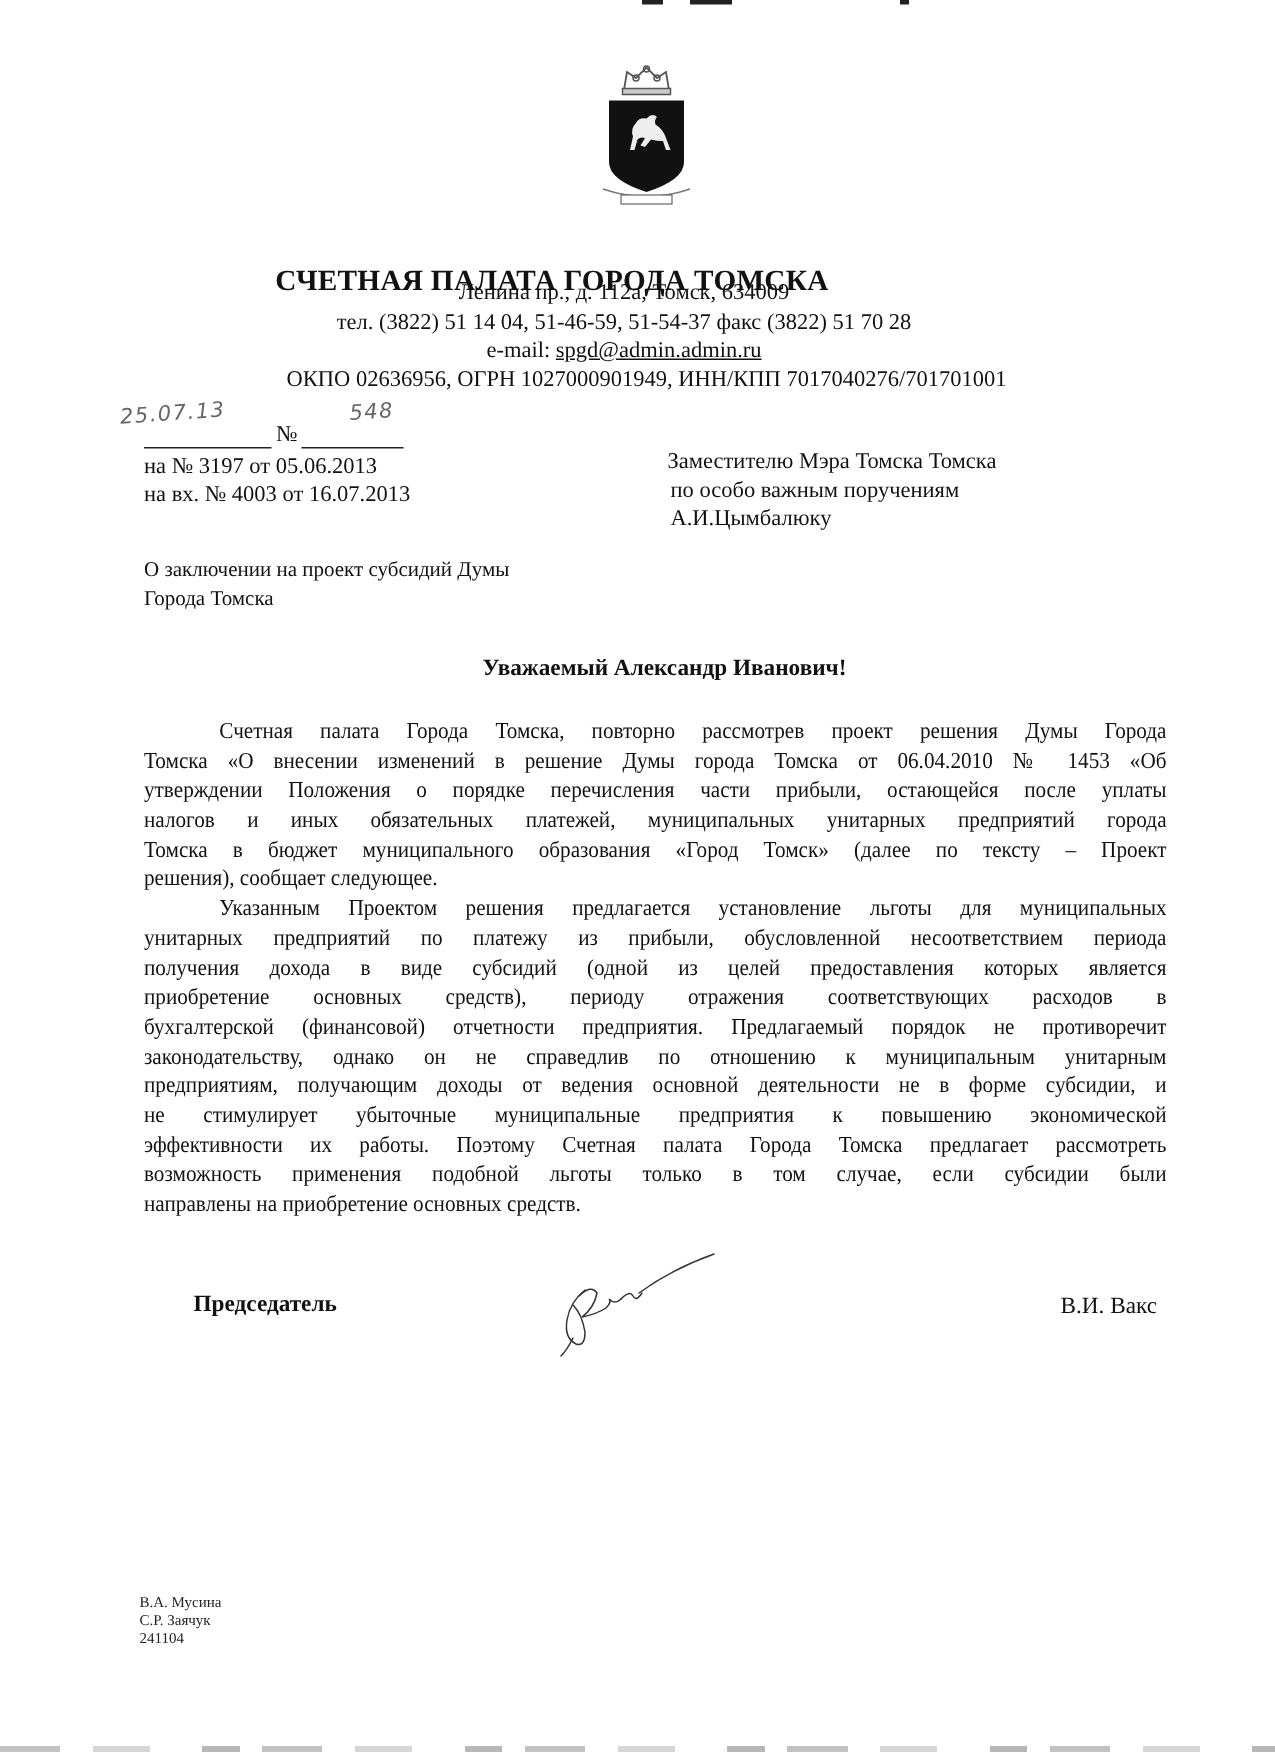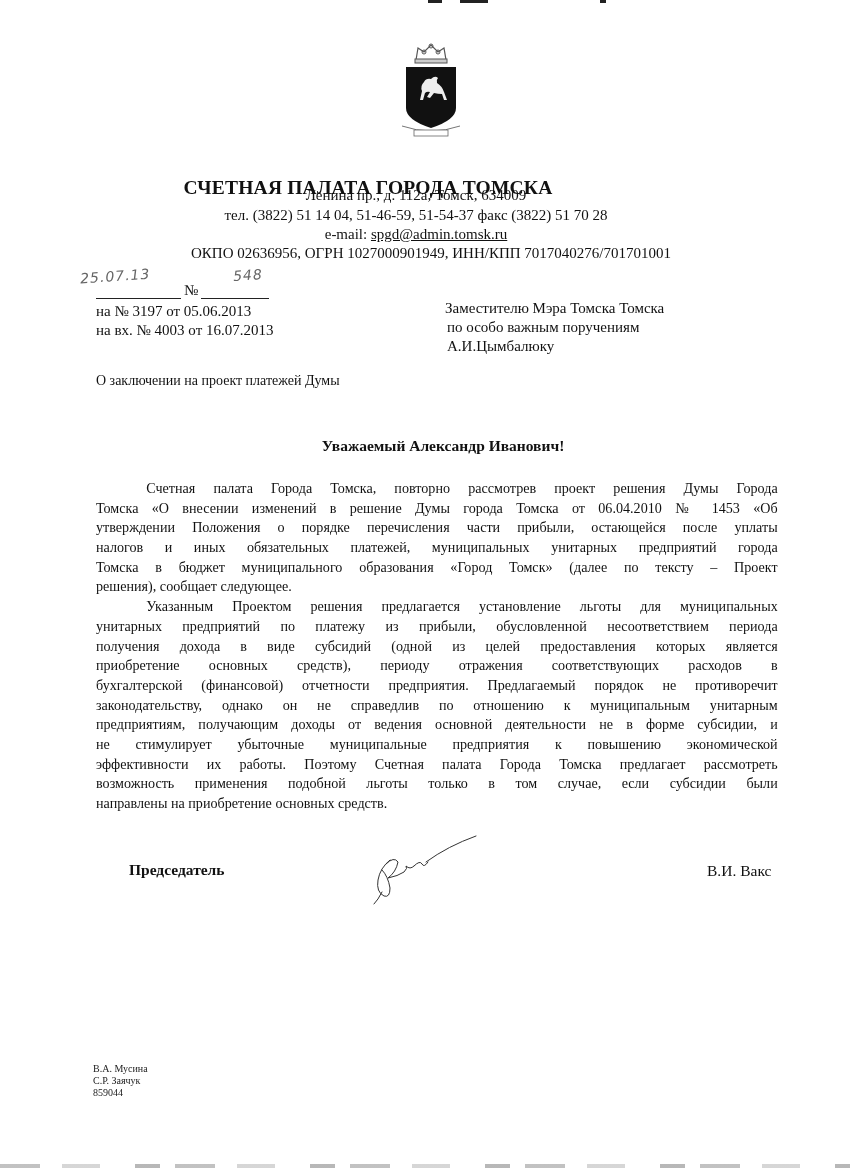--- a/index.html
+++ b/index.html
@@ -97,37 +97,38 @@
     <path d="M20 58 L22 49 Q20 44 24 40 Q26 36 31 37 Q35 33 38 36 Q36 38 37 41 Q42 44 44 50 L47 58 L44 58 L42 52 Q38 52 34 51 L30 56 L27 55 L30 50 Q27 49 25 51 L23 58 Z" fill="#eee"></path>
 
     <path d="M2 84 Q31 94 60 84" fill="none" stroke="#777" stroke-width="1"></path>
     <rect x="14" y="88" width="34" height="6" fill="#fff" stroke="#666" stroke-width="0.8"></rect>
   </svg>
 </div>
 
 <div class="abs org-title">СЧЕТНАЯ ПАЛАТА ГОРОДА ТОМСКА</div>
 <div class="abs hdr-line hdr-addr">Ленина пр., д. 112а, Томск, 634009</div>
 <div class="abs hdr-line hdr-tel">тел. (3822) 51 14 04, 51-46-59, 51-54-37 факс (3822) 51 70 28</div>
-<div class="abs hdr-line hdr-mail"><span>e-mail: </span><span class="email-link">spgd@admin.tomsk.ru</span></div>
+<div class="abs hdr-line hdr-mail"><span>e-mail: </span><span class="email-link">spgd@admin.admin.ru</span></div>
 <div class="abs hdr-line hdr-okpo">ОКПО 02636956, ОГРН 1027000901949, ИНН/КПП 7017040276/701701001</div>
 
 <div class="abs reg-date-hw">25.07.13</div>
 <div class="abs reg-underline-1"></div>
 <div class="abs reg-no-sign">№</div>
 <div class="abs reg-num-hw">548</div>
 <div class="abs reg-underline-2"></div>
 <div class="abs ref-line ref-1">на  № 3197 от  05.06.2013</div>
 <div class="abs ref-line ref-2">на вх. № 4003 от 16.07.2013</div>
 
 <div class="abs addr addr-1">Заместителю Мэра Томска Томска</div>
 <div class="abs addr addr-2">по особо важным поручениям</div>
 <div class="abs addr addr-3">А.И.Цымбалюку</div>
 
 <div class="abs subject">
-  <div>О заключении на проект платежей  Думы</div>
+  <div>О заключении на проект субсидий  Думы</div>
+  <div>Города Томска</div>
 </div>
 
 <div class="abs salutation">Уважаемый Александр Иванович!</div>
 
 <div class="abs body-text">
   <div class="bl indent">Счетная палата Города Томска, повторно рассмотрев проект решения Думы Города</div>
   <div class="bl">Томска «О внесении изменений в решение Думы города Томска от 06.04.2010 № 1453 «Об</div>
   <div class="bl">утверждении Положения о порядке перечисления части прибыли, остающейся после уплаты</div>
   <div class="bl">налогов  и иных обязательных платежей, муниципальных унитарных предприятий города</div>
   <div class="bl">Томска в бюджет муниципального образования «Город Томск» (далее по тексту – Проект</div>
@@ -154,13 +155,13 @@
       <path d="M46 34 Q52 28 54 32 Q56 36 60 30"></path>
       <path d="M58 30 Q80 14 108 4"></path>
       <path d="M14 60 Q10 68 6 72"></path>
     </g>
   </svg>
 </div>
 <div class="abs sig-name">В.И. Вакс</div>
 
 <div class="abs exec exec-1">В.А. Мусина</div>
 <div class="abs exec exec-2">С.Р. Заячук</div>
-<div class="abs exec exec-3">859044</div>
+<div class="abs exec exec-3">241104</div>
 
 </body></html>

